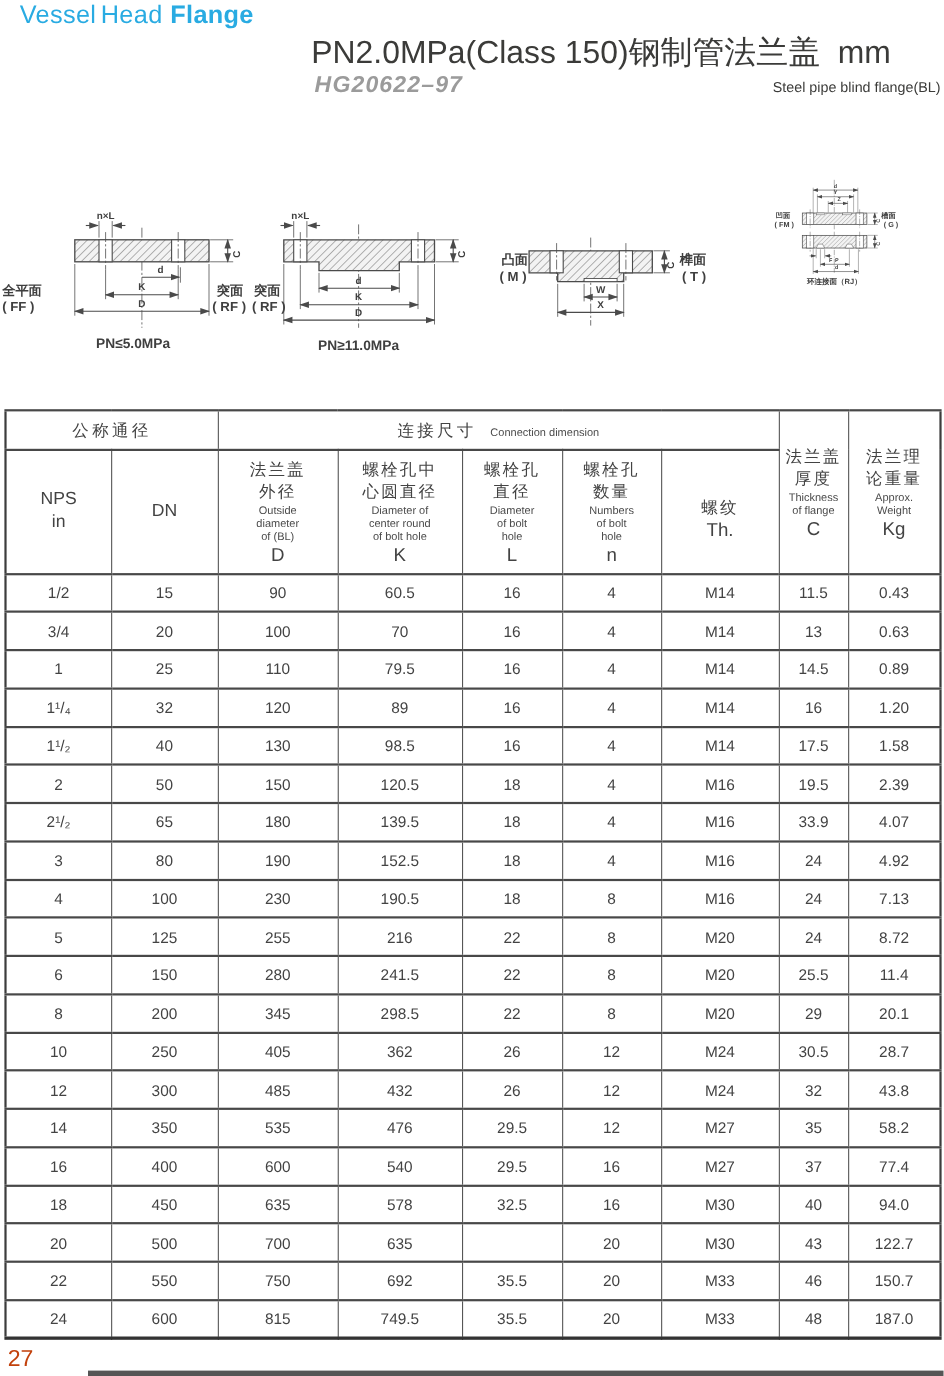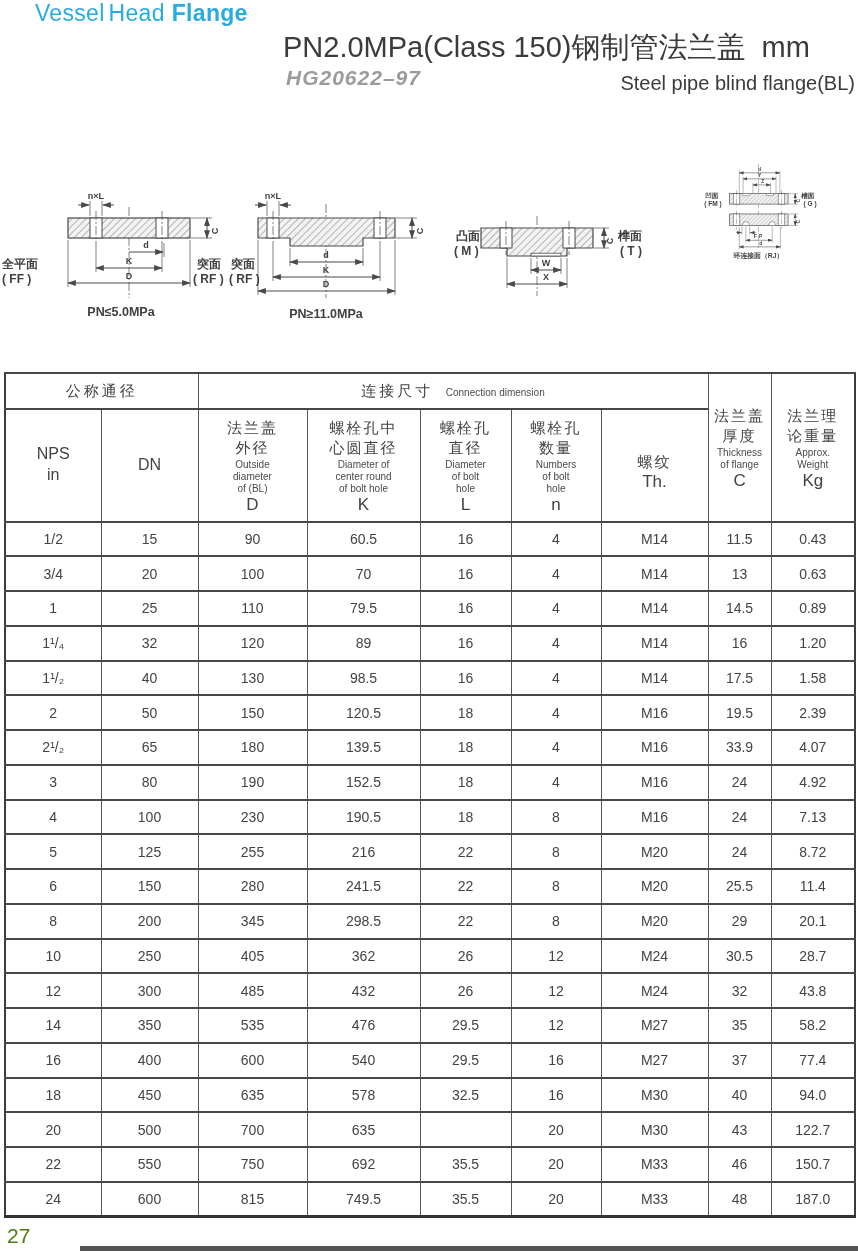--- a/index.html
+++ b/index.html
@@ -2,26 +2,26 @@
 <html><head>
 <meta charset="utf-8">
 <style>
   html,body{margin:0;padding:0;background:#fff;}
   .page{position:relative;width:858px;height:1251px;background:#ffffff;overflow:hidden;
         font-family:"Liberation Sans","DejaVu Sans",sans-serif;color:#3f3f3f;}
 
   
   .logo{position:absolute;left:18px;top:2px;}
   .logo-name{font-size:41px;font-weight:bold;font-style:italic;color:#29abe2;letter-spacing:0.5px;line-height:1.05;}
-  .logo-sub{font-size:23px;color:#29abe2;margin-top:-2px;letter-spacing:0.3px;margin-left:17px;}
+  .logo-sub{font-size:23px;color:#29abe2;margin-top:-2px;letter-spacing:0.3px;}
   .logo-sub .w2{margin-left:4px;}
   .logo-sub .w3{margin-left:7px;font-weight:bold;}
   .title{position:absolute;left:283px;top:28px;font-size:29px;color:#3b3b39;white-space:pre;}
   .std{position:absolute;left:286px;top:66px;font-size:21px;font-weight:bold;font-style:italic;color:#9b9b9b;letter-spacing:1px;}
-  .subtitle{position:absolute;right:3px;top:72px;font-size:20px;color:#3b3b39;}
+  .subtitle{position:absolute;right:3px;top:72px;font-size:13px;color:#3b3b39;}
 
   
   svg{position:absolute;overflow:visible;}
   .dl{stroke:#4a4a4a;stroke-width:1;fill:none;}
   .thin{stroke:#4a4a4a;stroke-width:0.7;fill:none;}
   .cl{stroke:#4a4a4a;stroke-width:0.7;fill:none;stroke-dasharray:9 2 2 2;}
   .body{fill:url(#hat);stroke:#4a4a4a;stroke-width:1.2;}
   .slot{fill:#ffffff;stroke:#4a4a4a;stroke-width:1;}
   text.dim{font-size:9px;fill:#3f3f3f;text-anchor:middle;font-weight:bold;}
   text.face{font-size:12px;font-weight:bold;fill:#3f3f3f;text-anchor:start;}
@@ -40,21 +40,21 @@
   .cn{font-size:15px;letter-spacing:2px;white-space:pre-line;line-height:1.35;}
   .cn2{font-size:15px;letter-spacing:3px;}
   .en{font-size:10px;color:#4a4a4a;white-space:pre-line;line-height:1.2;letter-spacing:0;}
   .sym{font-size:17px;letter-spacing:0;text-align:right;}
   .hstack{display:flex;flex-direction:column;justify-content:space-between;align-items:center;height:100%;
           box-sizing:border-box;padding:8px 0 6px;}
   .hstack.tall{padding:12px 0 10px;}
   .nps{font-size:16px;white-space:pre-line;line-height:1.3;}
   .gap{flex:1;}
 
-  .page-number{position:absolute;left:7px;top:1224px;font-size:21px;color:#4d7c0f;}
+  .page-number{position:absolute;left:7px;top:1224px;font-size:21px;color:#c2410c;}
   .bottom-bar{position:absolute;left:80px;right:0;bottom:0;height:5px;background:#555555;}
 </style>
 </head>
 <body>
 
 <div class="page">
 
   <svg width="0" height="0">
     <defs>
       <pattern id="hat" patternUnits="userSpaceOnUse" width="5" height="5" patternTransform="rotate(45)">

